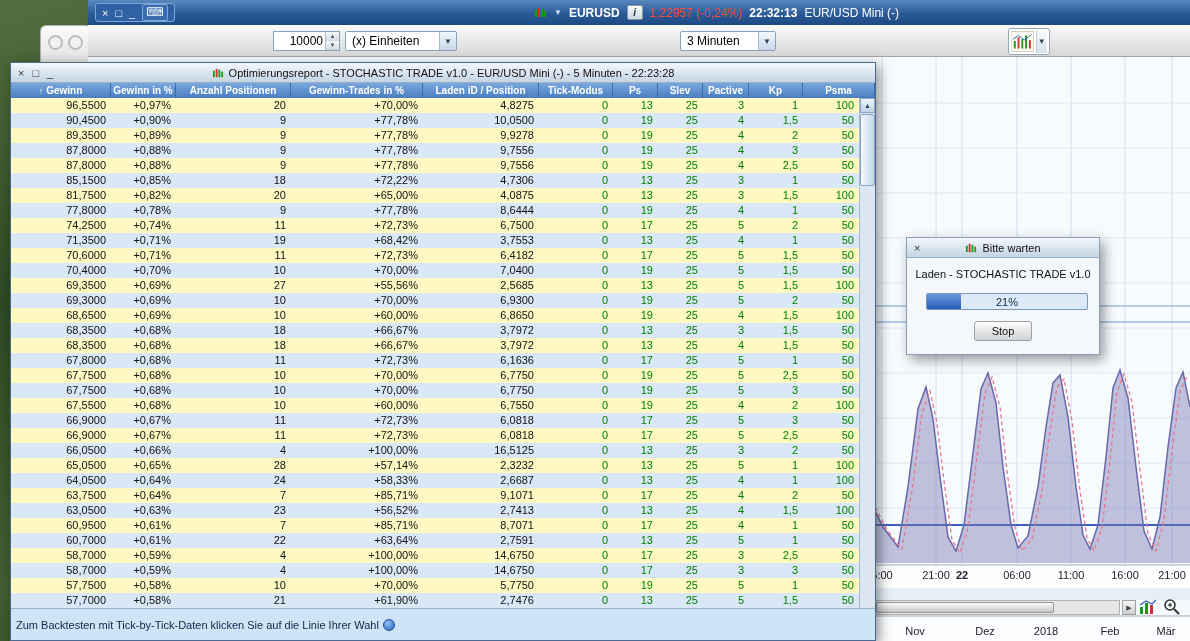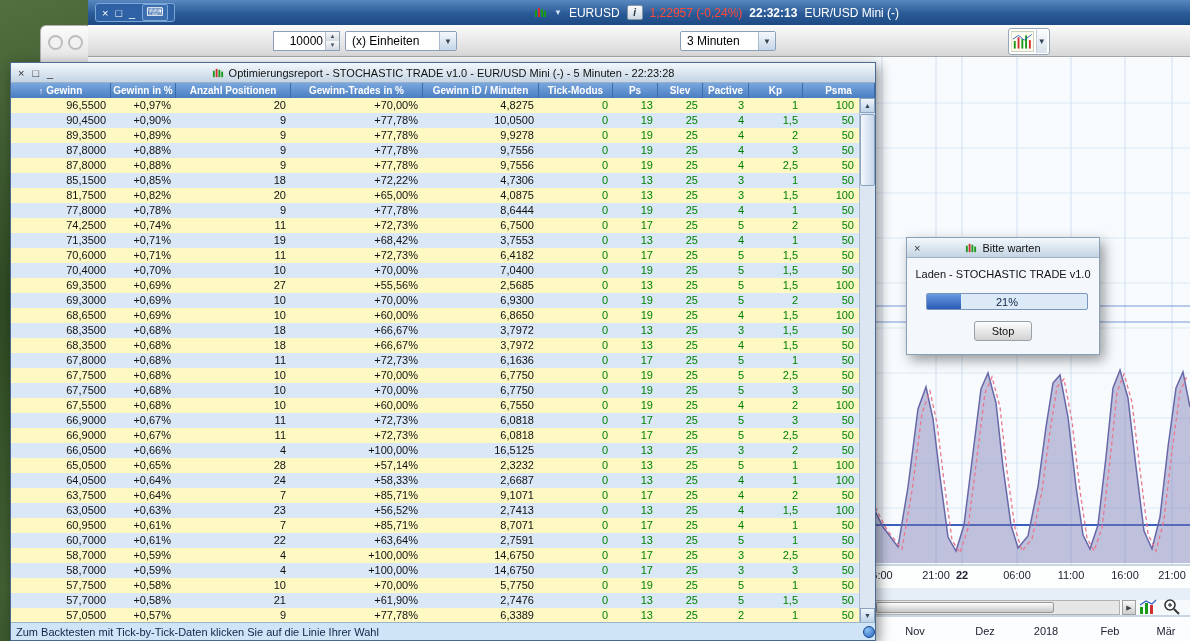--- a/index.html
+++ b/index.html
@@ -18,21 +18,21 @@
     border:2px solid #bdbdbd; background:#f2f2f2; }
 
   
   .main-window { position:absolute; left:88px; top:0; width:1102px; height:641px; background:#eef4fa; }
 
   .titlebar { position:relative; height:25px; background:linear-gradient(#5988c0,#2a5a96 55%,#1d4a84); color:#fff; }
   .winbtns { position:absolute; left:7px; top:3px; height:19px; display:flex; align-items:center; gap:7px;
     background:#2f62a4; border:1px solid #7aa6d8; border-radius:3px; padding:0 6px; font-size:11px; }
   .kbd-btn { border:1px solid #7aa6d8; border-radius:2px; padding:0 3px; background:#3a6cae; font-size:12px; line-height:15px; }
   .center-info { position:absolute; left:446px; top:0; height:25px; display:flex; align-items:center; gap:7px; font-size:12px; white-space:nowrap; }
-  .sym { font-weight:normal; }
+  .sym { font-weight:bold; }
   .dd-mini { font-size:8px; color:#cfe0f2; }
   .info-btn { width:16px; height:15px; background:linear-gradient(#fdfdfd,#c9d6e4); color:#234; border:1px solid #89a;
     border-radius:2px; font-size:10px; font-style:italic; text-align:center; line-height:13px; font-weight:bold; }
   .price { color:#ff4a3a; font-weight:normal; }
   .time { font-weight:bold; }
 
   .toolbar { position:absolute; top:25px; left:0; right:0; height:32px;
     background:linear-gradient(#fbfbfb,#d7d7d7); border-bottom:1px solid #a5a5a5; }
   .qty-box { position:absolute; left:185px; top:6px; width:67px; height:20px; background:#fff; border:1px solid #8aa0b8; display:flex; }
   .qty-box input { flex:1; width:46px; border:none; outline:none; text-align:right; font-size:12px; padding-right:2px; font-family:"Liberation Sans",sans-serif; }
@@ -79,22 +79,22 @@
   .tcell { flex:none; text-align:right; padding:1px 5px 0 0; overflow:hidden; white-space:nowrap; }
   .tcell.green { color:#008000; }
   .c0{width:100px}.c1{width:65px}.c2{width:115px}.c3{width:132px}.c4{width:116px}.c5{width:74px}
   .c6{width:45px}.c7{width:45px}.c8{width:46px}.c9{width:54px}.c10{width:56px}
   .vscroll { position:absolute; right:0; top:35px; bottom:17px; width:16px; background:#dce6f2; border-left:1px solid #aabccc; }
   .vbtn { position:absolute; left:0; width:15px; height:15px; background:linear-gradient(#eef4fb,#bfd3e8);
     border:1px solid #8aa4c0; font-size:7px; color:#345; display:flex; align-items:center; justify-content:center; }
   .vup{top:0}.vdown{bottom:0}
   .vthumb { position:absolute; left:0; top:16px; width:15px; height:72px; background:linear-gradient(90deg,#f4f8fc,#c4d6ea);
     border:1px solid #8aa4c0; border-radius:2px; }
-  .report-status { position:absolute; left:0; right:0; bottom:0; height:18px; background:#cfe4f7; border-top:1px solid #9ab4cc;
-    display:flex; align-items:center; padding-left:5px; font-size:11px; color:#0d2646; gap:4px;justify-content:space-between; }
+  .report-status { position:absolute; left:0; right:0; bottom:0; height:32px; background:#cfe4f7; border-top:1px solid #9ab4cc;
+    display:flex; align-items:center; padding-left:5px; font-size:11px; color:#0d2646; gap:4px; }
   .globe-icon { width:12px; height:12px; border-radius:50%; background:radial-gradient(circle at 35% 30%,#8cc0f4,#2a66c0); border:1px solid #1a4a90; }
 
   
   .dialog { position:absolute; left:906px; top:237px; width:194px; height:118px; background:#f4f8fc;
     border:1px solid #8aa0b8; box-shadow:4px 5px 12px rgba(0,0,0,.4); }
   .dialog-titlebar { position:relative; height:20px; background:linear-gradient(#f3f8fc,#c4d4e4); border-bottom:1px solid #9ab0c6;
     display:flex; align-items:center; font-size:11px; color:#111; }
   .dialog-close { position:absolute; left:7px; color:#333; }
   .dialog-title { margin:0 auto; display:flex; align-items:center; gap:5px; }
   .dialog-msg { text-align:center; font-size:11px; margin-top:10px; color:#111; white-space:nowrap; }
@@ -261,21 +261,21 @@
   </div>
 
   <div class="thead">
     <div class="hcell c0">
       <span class="sort">↑</span>
       <span>Gewinn</span>
     </div>
     <div class="hcell c1">Gewinn in %</div>
     <div class="hcell c2">Anzahl Positionen</div>
     <div class="hcell c3">Gewinn-Trades in %</div>
-    <div class="hcell c4">Gewinn iD / Minuten</div>
+    <div class="hcell c4">Laden iD / Position</div>
     <div class="hcell c5">Tick-Modus</div>
     <div class="hcell c6">Ps</div>
     <div class="hcell c7">Slev</div>
     <div class="hcell c8">Pactive</div>
     <div class="hcell c9">Kp</div>
     <div class="hcell c10 last">Psma</div>
   </div>
 
   <div class="tbody">
       <div class="trow">

